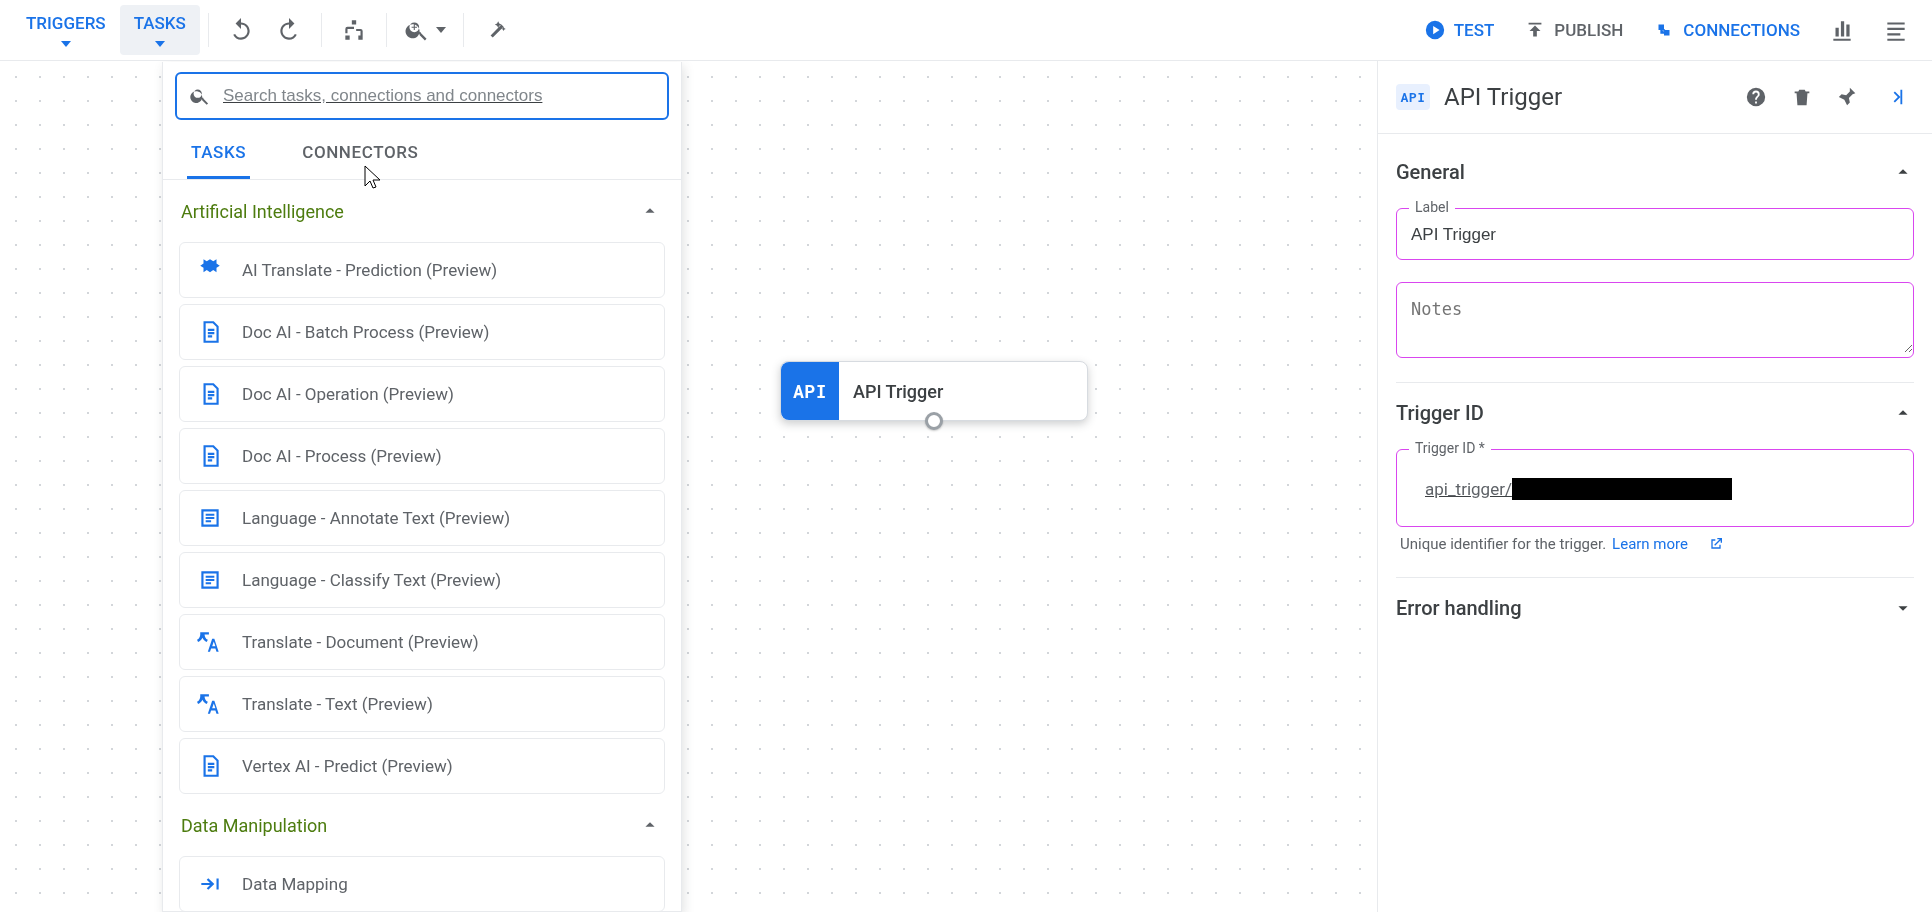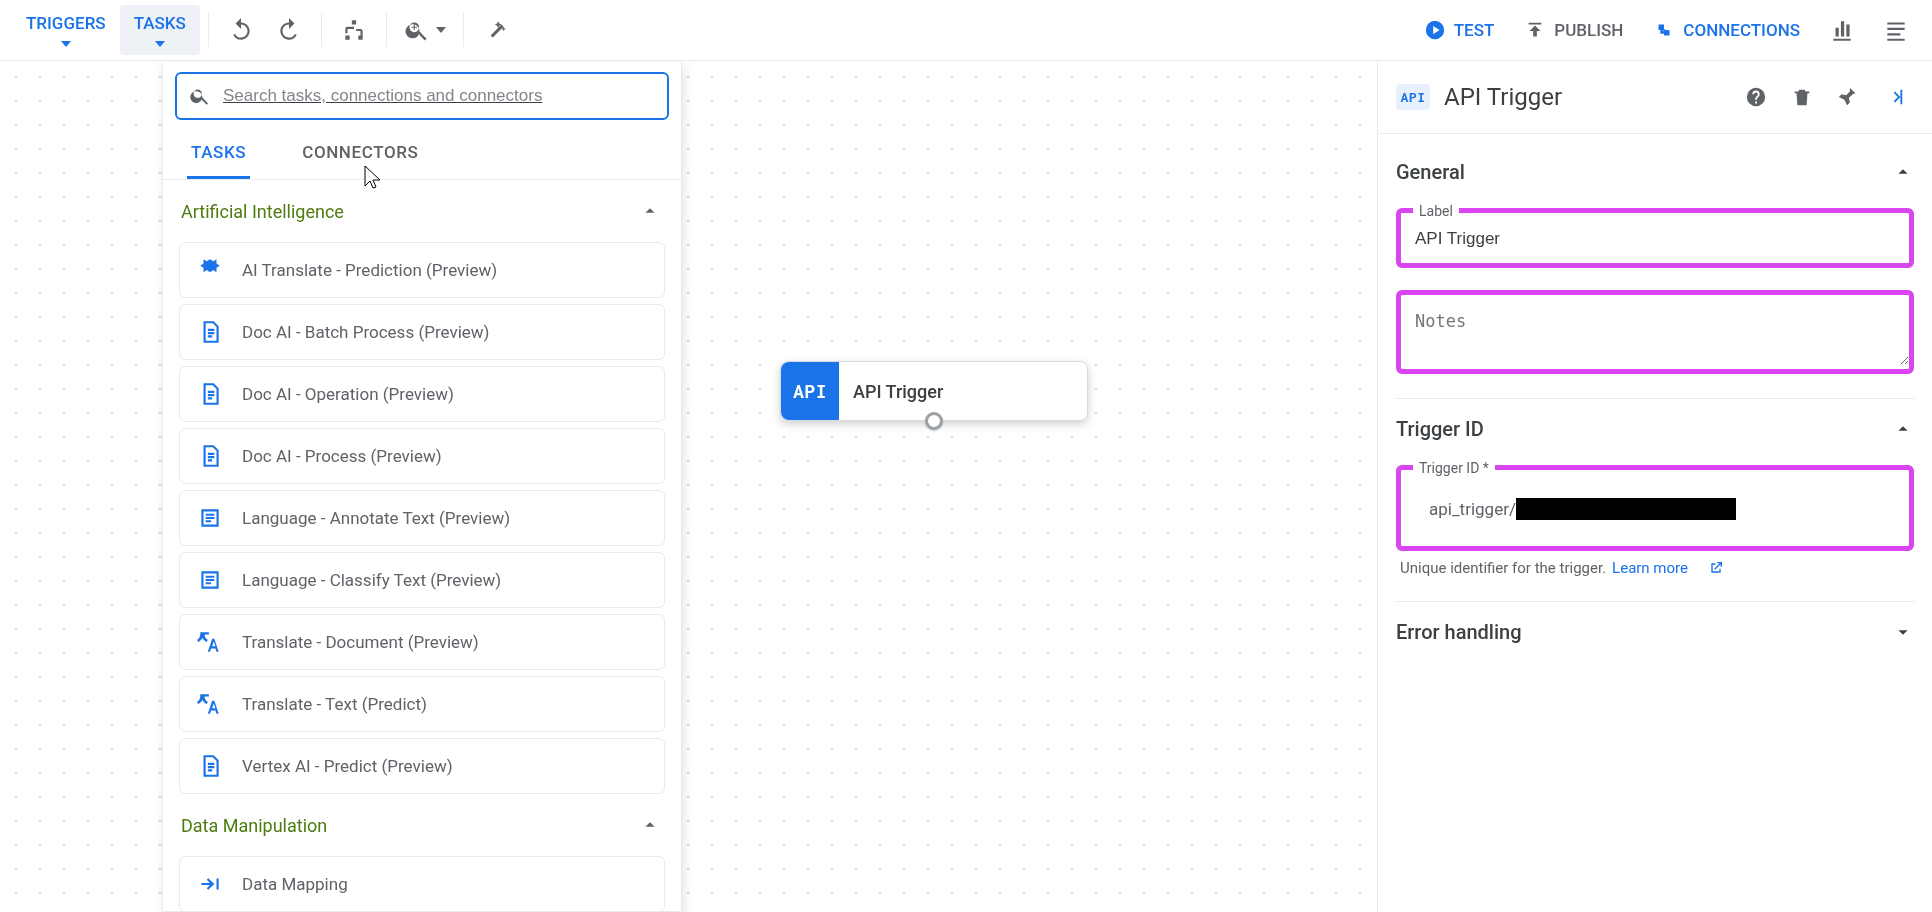--- a/index.html
+++ b/index.html
@@ -43,21 +43,21 @@
   .task-label { font-size:17px; color:#5f6368; }
 
   .sidepanel { position:absolute; right:0; top:61px; bottom:0; width:555px; background:#fff; border-left:1px solid #e8eaed; display:flex; flex-direction:column; }
   .sp-header { display:flex; align-items:center; gap:14px; padding:16px 18px; border-bottom:1px solid #e8eaed; }
   .sp-badge { width:34px; height:26px; display:inline-flex; align-items:center; justify-content:center; background:#e8f0fe; color:#1a73e8; font-family:"Roboto Mono",monospace; font-size:13px; font-weight:700; border-radius:4px; letter-spacing:0.5px; }
   .sp-title { font-size:24px; color:#3c4043; flex:1; }
   .sp-icons { display:flex; align-items:center; gap:6px; }
   .sp-iconbtn { width:40px; height:40px; display:inline-flex; align-items:center; justify-content:center; color:#5f6368; border-radius:50%; cursor:pointer; }
   .sp-body { flex:1; overflow:auto; padding:8px 18px; }
   .sp-section-head { display:flex; align-items:center; justify-content:space-between; padding:18px 0 10px 0; font-size:20px; font-weight:500; color:#3c4043; cursor:pointer; }
-  .field { position:relative; border:5px solid #d946ef; border-radius:6px; margin:14px 0 4px 0; background:#fff; }
+  .field { position:relative; border:1px solid #d946ef; border-radius:6px; margin:14px 0 4px 0; background:#fff;text-decoration:underline; }
   .field-legend { position:absolute; top:-10px; left:12px; background:#fff; padding:0 6px; font-size:14px; color:#5f6368; }
   .field input, .field textarea { width:100%; border:none; outline:none; padding:16px 14px 14px 14px; font-size:17px; color:#3c4043; background:transparent; border-radius:6px; resize:vertical; }
   .field textarea { min-height:62px; }
   .triggerid-row { display:flex; align-items:center; padding:14px 14px 12px 14px; }
   .triggerid-prefix { font-size:17px; color:#5f6368; white-space:nowrap; }
   .redacted { width:220px; height:22px; background:#000; }
   .helper { font-size:15px; color:#5f6368; margin:8px 0 6px 4px; display:flex; gap:6px; align-items:center; }
   .helper a { color:#1a73e8; text-decoration:none; display:inline-flex; align-items:center; gap:20px; }
   .section-divider { border-top:1px solid #e8eaed; margin:24px 0 0 0; }
 
@@ -229,21 +229,21 @@
           </svg>
       </span>
       <span class="task-label">Translate - Document (Preview)</span>
     </div>
     <div class="task-item">
       <span class="task-icon">
         <svg class="md" viewBox="0 0 24 24">
             <path fill="#1a73e8" d="M3 3h8v2H7c0 2 1 4 3 5l-1 2c-2-1-3-2-4-4-1 2-2 3-4 4l-1-2c2-1 3-3 3-5H3V3zm11 6h2l4 12h-2l-1-3h-4l-1 3h-2l4-12zm0 7h3l-1.5-4.5L14 16z"></path>
           </svg>
       </span>
-      <span class="task-label">Translate - Text (Predict)</span>
+      <span class="task-label">Translate - Text (Preview)</span>
     </div>
     <div class="task-item">
       <span class="task-icon">
         <svg class="md" viewBox="0 0 24 24">
             <path fill="none" stroke="#1a73e8" stroke-width="2" d="M7 3h8l4 4v14H7zM10 10h6M10 13h6M10 16h4"></path>
           </svg>
       </span>
       <span class="task-label">Vertex AI - Predict (Preview)</span>
     </div>
 

